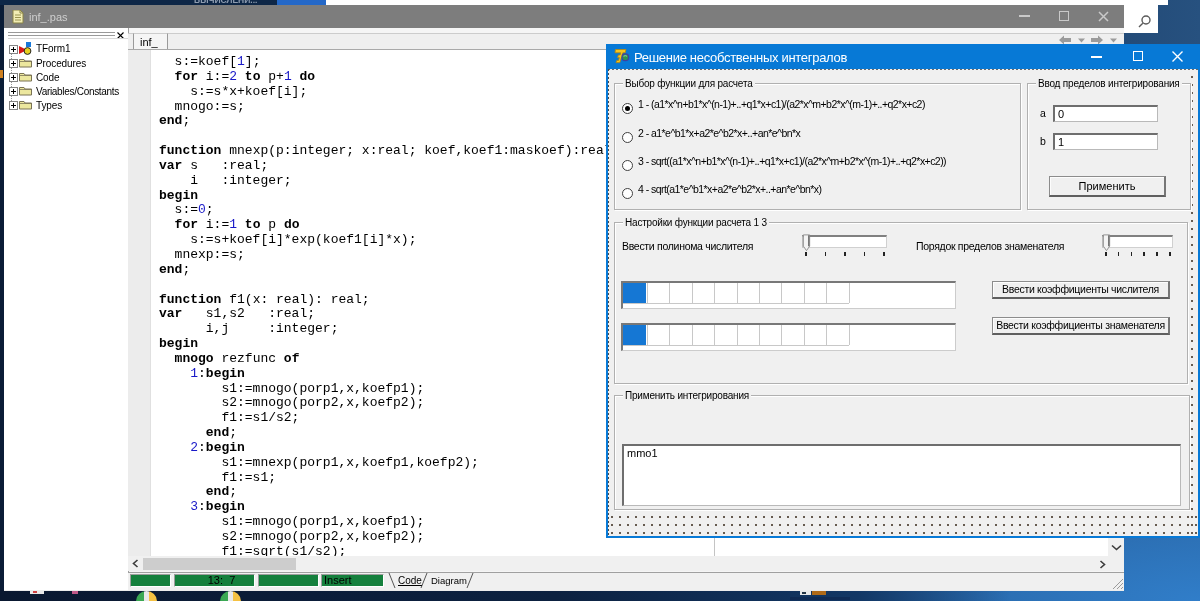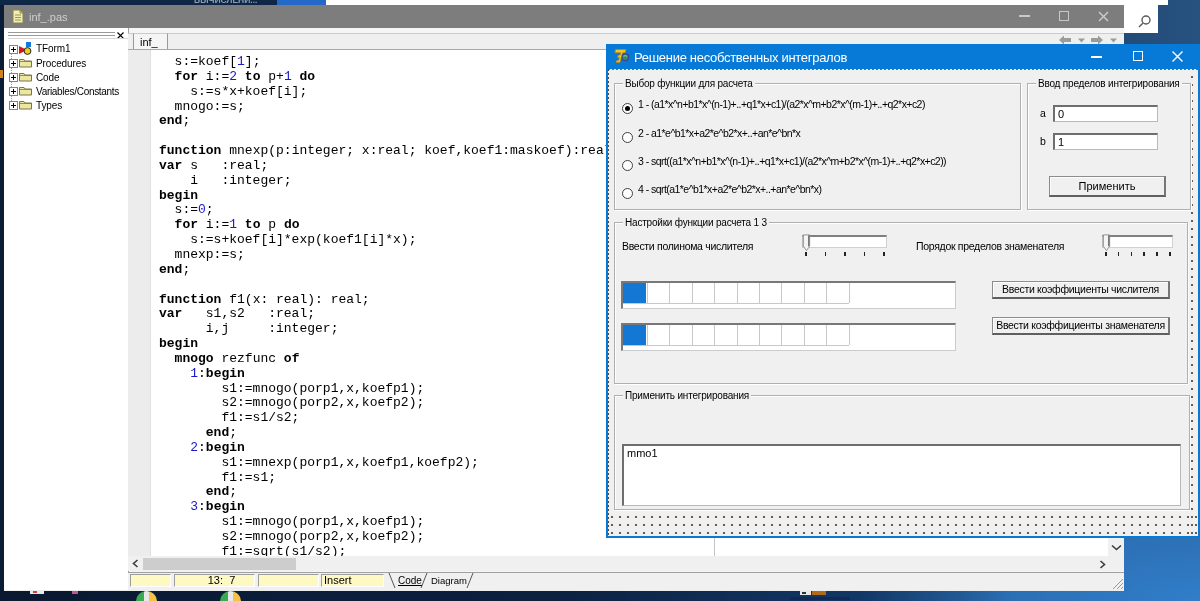--- a/index.html
+++ b/index.html
@@ -1,18 +1,18 @@
 <!DOCTYPE html>
 <html><head><meta charset="utf-8"><style>
 html,body{margin:0;padding:0;}
 body{width:1200px;height:601px;position:relative;overflow:hidden;
  background:radial-gradient(95% 60% at 100% 100%, rgba(49,128,205,0.95) 0%, rgba(40,105,175,0.55) 45%, rgba(40,105,175,0) 75%), linear-gradient(90deg,#0a1c36 0%,#0e2648 45%,#173a64 75%,#27517f 100%);
  font-family:"Liberation Sans",sans-serif;}
 .a{position:absolute;}
-.cell{position:absolute;border-style:solid;border-width:1px;border-color:#9d9d9d #ffffff #ffffff #9d9d9d;background:#fef9c3;font-size:11px;color:#000;}
+.cell{position:absolute;border-style:solid;border-width:1px;border-color:#9d9d9d #ffffff #ffffff #9d9d9d;background:#15803d;font-size:11px;color:#000;}
 .gb{position:absolute;border:1px solid #b0b0b0;box-shadow:inset 1px 1px 0 #fff,1px 1px 0 #fff;background:#f0f0f0;}
 .gb>span.lg{position:absolute;top:-6px;left:8px;background:#f0f0f0;padding:0 2px;font-size:10px;line-height:11px;letter-spacing:-0.2px;color:#000;white-space:nowrap;}
 .btn{position:absolute;background:#f0f0f0;border:1px solid #8c8c8c;border-bottom:2px solid #5f5f5f;border-right:2px solid #767676;box-shadow:inset 1px 1px 0 #fdfdfd;font-size:11px;color:#000;text-align:center;}
 .edit{position:absolute;background:#fff;border-style:solid;border-width:2px 1px 1px 2px;border-color:#6e6e6e #b9b9b9 #b9b9b9 #6e6e6e;font-size:11px;color:#000;}
 .rad{position:absolute;width:9px;height:9px;border:1px solid #404040;border-radius:50%;background:#fff;}
 .rtx{position:absolute;font-size:10.5px;color:#000;white-space:nowrap;letter-spacing:-0.55px;}
 .lb{position:absolute;font-size:10.5px;letter-spacing:-0.3px;color:#000;white-space:nowrap;}
 #code i{font-style:normal;color:#1919c8;}
 .tick{position:absolute;width:1.5px;height:3.5px;background:#222;}
 .gcell{position:absolute;top:0;width:1px;background:#c8c8c8;}

